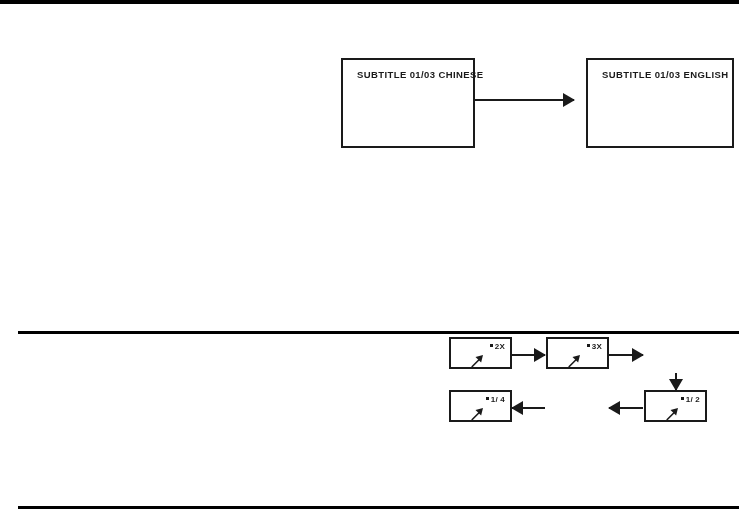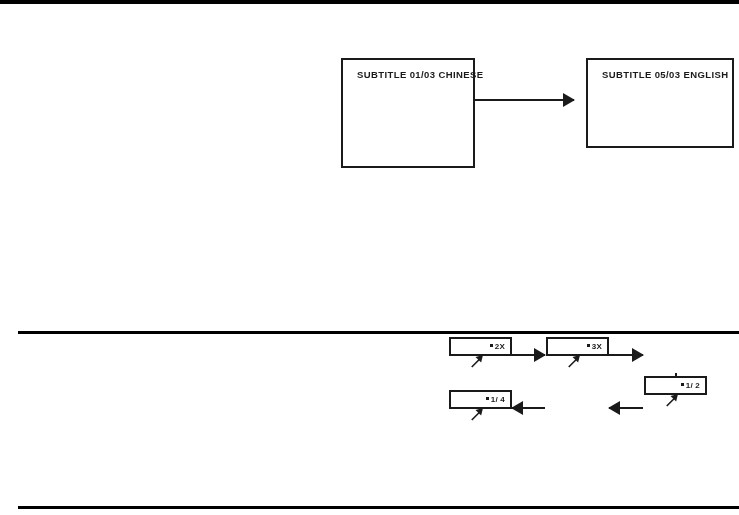--- a/index.html
+++ b/index.html
@@ -47,21 +47,21 @@
     font-size: 9.5px;
     font-weight: bold;
     letter-spacing: 0.4px;
     color: #1a1a1a;
     white-space: nowrap;
   }
   #subtitle-box-chinese {
     left: 341px;
     top: 58px;
     width: 134px;
-    height: 110px;
+    height: 90px;
   }
   #subtitle-box-english {
     left: 586px;
     top: 58px;
     width: 148px;
     height: 90px;
   }
 
   
   .arrow-h {
@@ -93,21 +93,21 @@
     width: 99px;
   }
 
   
   .zoom-box {
     position: absolute;
     border: 2px solid #1a1a1a;
     background: #ffffff;
     box-sizing: border-box;
     width: 63px;
-    height: 19px;
+    height: 32px;
     text-align: center;
   }
   .zoom-box .zoom-label {
     position: absolute;
     right: 5px;
     top: 3px;
     font-size: 8px;
     font-weight: bold;
     color: #1a1a1a;
     white-space: nowrap;
@@ -125,21 +125,21 @@
     position: absolute;
     right: 24px;
     top: 13px;
     width: 18px;
     height: 18px;
   }
 
   #zoom-box-2x   { left: 449px; top: 337px; }
   #zoom-box-3x   { left: 546px; top: 337px; }
   #zoom-box-4x   { left: 644px; top: 337px; }
-  #zoom-box-1-2  { left: 644px; top: 376px; padding-left: 44px; }
+  #zoom-box-1-2  { left: 644px; top: 390px; padding-left: 44px; }
   #zoom-box-1-3  { left: 546px; top: 390px; }
   #zoom-box-1-4  { left: 449px; top: 390px; text-decoration: underline; }
 
   #arrow-2x-3x { left: 512px; top: 354px; width: 33px; }
   #arrow-3x-4x { left: 609px; top: 354px; width: 34px; }
   #arrow-1-2-1-3 { left: 609px; top: 407px; width: 34px; }
   #arrow-1-3-1-4 { left: 512px; top: 407px; width: 33px; }
 
   .arrow-v {
     position: absolute;
@@ -170,21 +170,21 @@
 
   <div class="rule rule-top"></div>
 
   <div class="subtitle-box" id="subtitle-box-chinese">
     <span class="label">SUBTITLE 01/03 CHINESE</span>
   </div>
 
   <div class="arrow-h" id="arrow-subtitle"></div>
 
   <div class="subtitle-box" id="subtitle-box-english">
-    <span class="label">SUBTITLE 05/03 ENGLISH</span>
+    <span class="label">SUBTITLE 01/03 ENGLISH</span>
   </div>
 
   <div class="rule rule-mid"></div>
 
   <div class="zoom-box" id="zoom-box-2x">
     <span class="zoom-label">
       <i class="sq"></i><span>2X</span>
     </span>
     <svg class="zoom-icon" viewBox="0 0 24 24">
       <path d="M5 20 L18 7" stroke="#1a1a1a" stroke-width="2.2" fill="none"></path>

